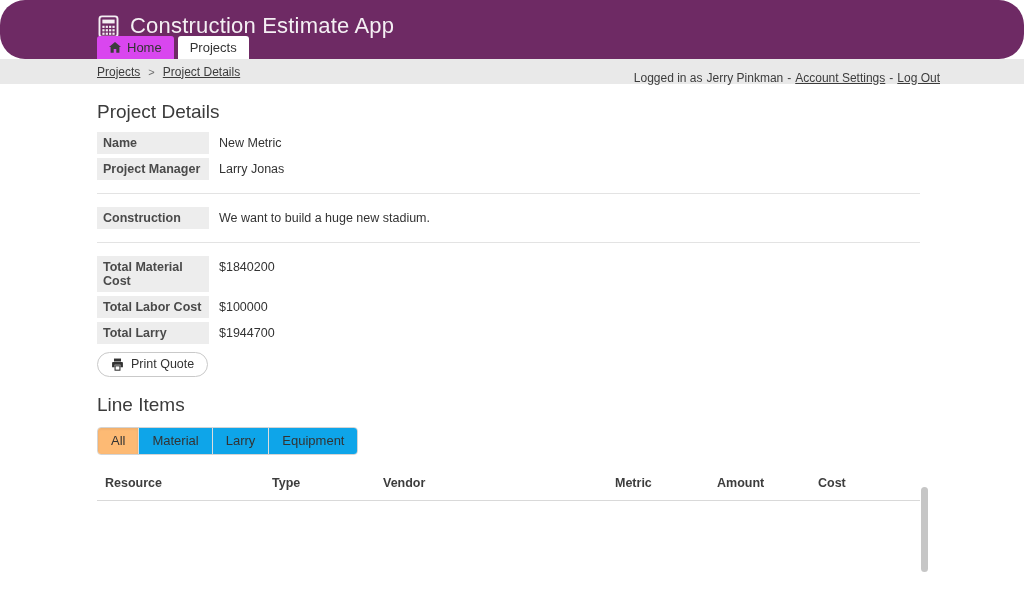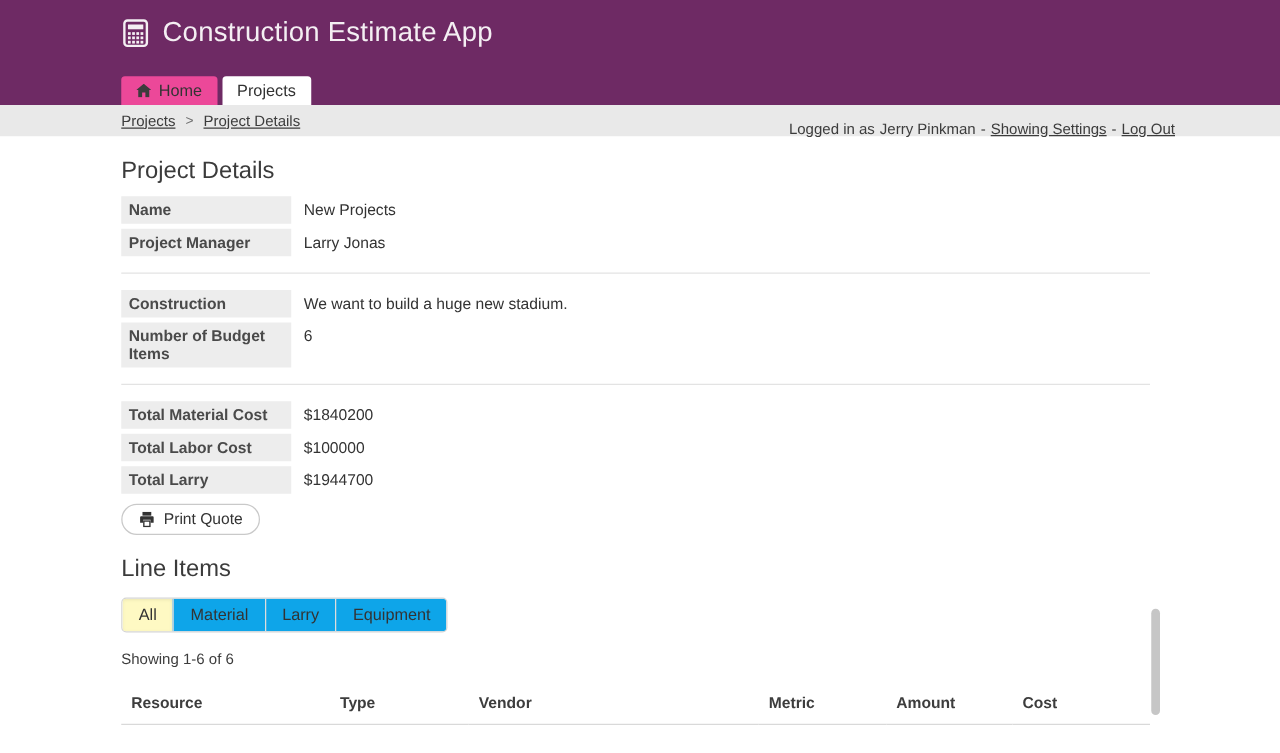--- a/index.html
+++ b/index.html
@@ -7,53 +7,54 @@
   body {
     width: 1024px; height: 602px; overflow: hidden;
     background: #ffffff; color: #333;
     font-family: "Liberation Sans", "DejaVu Sans", sans-serif;
     position: relative;
   }
   a { color: #3c3c3c; text-decoration: underline; cursor: pointer; }
 
   
   .app-header {
-    background: #6e2a64; height: 84px; position: relative;
+    background: #6e2a64; height: 59px; position: relative;
     padding: 13px 0 0 97px;
+    border-radius: 25px;
   }
   .brand { display: flex; align-items: center; gap: 10px; }
   .brand-title { color: #f4eff3; font-size: 22px; font-weight: 400; letter-spacing: 0.2px; }
   .tabs { position: absolute; bottom: 0; left: 97px; display: flex; gap: 4px; }
   .tab {
     height: 23px; padding: 3px 12px 4px; font-size: 13px; color: #333;
     border-radius: 3px 3px 0 0; display: flex; align-items: center; gap: 6px;
     cursor: pointer; border: none;
   }
-  .tab-home { background: #ec4899; }
+  .tab-home { background: #d946ef; }
   .tab-projects { background: #ffffff; }
 
   
   .breadcrumb-bar {
     background: #e9e9e9; height: 25px; font-size: 12px; color: #3c3c3c;
     display: flex; align-items: center; justify-content: space-between;
     padding: 0 84px 0 97px;
   }
   .breadcrumb { display: flex; align-items: center; gap: 8px; }
   .crumb-sep { color: #6f6f6f; font-size: 11px; }
   .user-info { display: flex; align-items: center; gap: 4px; white-space: nowrap; margin-top: 12px; }
   .user-name { font-weight: 400; }
 
   
   .container { padding-left: 97px; width: 920px; }
   .section-title { font-size: 19px; font-weight: 400; color: #3b3b3b; margin: 17px 0 9px; }
   .section-title-li { }
 
   .detail-row { display: flex; align-items: stretch; margin-bottom: 4px; font-size: 12.5px; }
   .detail-label {
-    width: 136px; background: #ededed; font-weight: 700; color: #4a4a4a;
+    width: 112px; background: #ededed; font-weight: 700; color: #4a4a4a;
     padding: 4px 6px; flex-shrink: 0;
   }
   .detail-value { padding: 4px 10px; color: #333; }
 
   .divider { border: none; border-top: 1px solid #e3e3e3; margin: 13px 0; width: 823px; }
 
   .print-btn {
     display: inline-flex; align-items: center; gap: 7px;
     background: #fff; border: 1px solid #c9c9c9; border-radius: 14px;
     padding: 4px 13px 5px; font-size: 12.5px; color: #333; margin-top: 4px; cursor: pointer;
@@ -62,21 +63,21 @@
 
   .filter-group {
     display: inline-flex; border: 1px solid #d4d4d4; border-radius: 4px;
     overflow: hidden; margin-top: 2px; background: #fff;
   }
   .filter-btn {
     padding: 5px 13px 6px; font-size: 13px; background: #0ea5e9; color: #333;
     border: none; border-left: 1px solid #ddd; cursor: pointer; font-family: inherit;
   }
   .filter-btn:first-child { border-left: none; }
-  .filter-btn.active { background: #fef9c3; box-shadow: inset 0 1px 3px rgba(0,0,0,0.08); }
+  .filter-btn.active { background: #fdba74; box-shadow: inset 0 1px 3px rgba(0,0,0,0.08); }
 
   .showing { font-size: 12px; color: #3d3d3d; margin-top: 14px; }
 
   
   .line-table { border-collapse: collapse; width: 823px; font-size: 12.5px; color: #333; margin-top: 11px; }
   .line-table th {
     text-align: left; padding: 10px 8px; border-bottom: 1px solid #d9d9d9;
     font-weight: 700; color: #3d3d3d;
   }
 
@@ -128,50 +129,46 @@
 <div class="breadcrumb-bar">
   <div class="breadcrumb">
     <a>Projects</a>
     <span class="crumb-sep">&gt;</span>
     <a>Project Details</a>
   </div>
   <div class="user-info">
     <span>Logged in as</span>
     <span class="user-name">Jerry Pinkman</span>
     <span>-</span>
-    <a>Showing Settings</a>
+    <a>Account Settings</a>
     <span>-</span>
     <a>Log Out</a>
   </div>
 </div>
 
 <div class="container">
 
   <div class="section-title">Project Details</div>
 
   
   <div class="detail-row">
     <div class="detail-label">Name</div>
-    <div class="detail-value">New Projects</div>
+    <div class="detail-value">New Metric</div>
   </div>
   <div class="detail-row">
     <div class="detail-label">Project Manager</div>
     <div class="detail-value">Larry Jonas</div>
   </div>
 
   <hr class="divider">
 
   
   <div class="detail-row">
     <div class="detail-label">Construction</div>
     <div class="detail-value">We want to build a huge new stadium.</div>
-  </div>
-  <div class="detail-row">
-    <div class="detail-label">Number of Budget Items</div>
-    <div class="detail-value">6</div>
   </div>
 
   <hr class="divider">
 
   
   <div class="detail-row">
     <div class="detail-label">Total Material Cost</div>
     <div class="detail-value">$1840200</div>
   </div>
   <div class="detail-row">
@@ -196,21 +193,20 @@
 
   <div class="section-title section-title-li">Line Items</div>
 
   <div class="filter-group">
     <button class="filter-btn active">All</button>
     <button class="filter-btn">Material</button>
     <button class="filter-btn">Larry</button>
     <button class="filter-btn">Equipment</button>
   </div>
 
-  <div class="showing">Showing 1-6 of 6</div>
 
   <table class="line-table">
     <colgroup>
       <col style="width:167px">
         <col style="width:111px">
         <col style="width:232px">
       <col style="width:102px">
         <col style="width:101px">
         <col style="width:110px">
     </colgroup>

